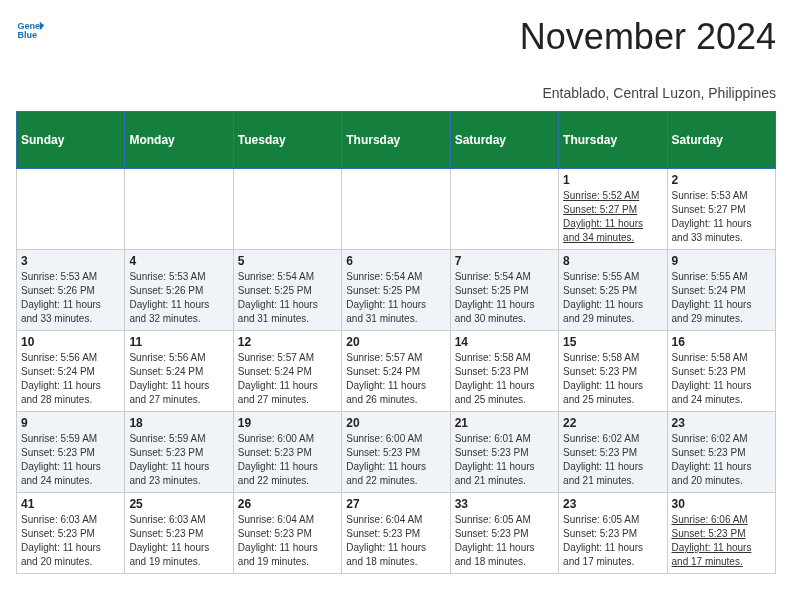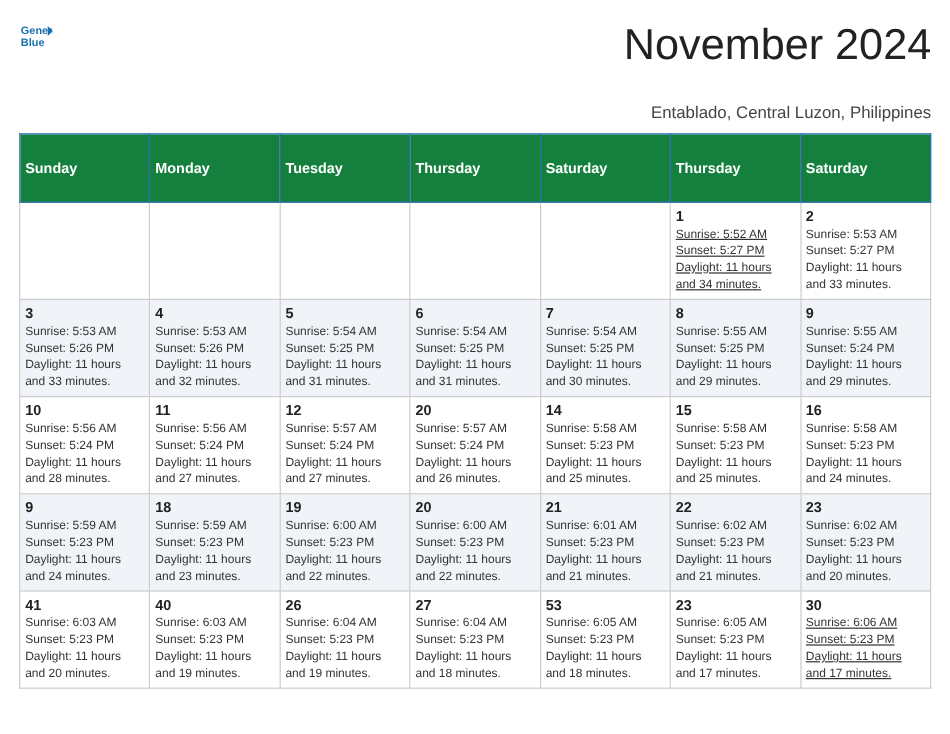--- a/index.html
+++ b/index.html
@@ -286,42 +286,42 @@
       </tr>
       <tr>
         <td>
           <span class="day-num">41</span>
           <div class="day-info" style="white-space: pre-line;">Sunrise: 6:03 AM
 Sunset: 5:23 PM
 Daylight: 11 hours
 and 20 minutes.</div>
         </td>
         <td>
-          <span class="day-num">40</span>
+          <span class="day-num">25</span>
           <div class="day-info" style="white-space: pre-line;">Sunrise: 6:03 AM
 Sunset: 5:23 PM
 Daylight: 11 hours
 and 19 minutes.</div>
         </td>
         <td>
           <span class="day-num">26</span>
           <div class="day-info" style="white-space: pre-line;">Sunrise: 6:04 AM
 Sunset: 5:23 PM
 Daylight: 11 hours
 and 19 minutes.</div>
         </td>
         <td>
           <span class="day-num">27</span>
           <div class="day-info" style="white-space: pre-line;">Sunrise: 6:04 AM
 Sunset: 5:23 PM
 Daylight: 11 hours
 and 18 minutes.</div>
         </td>
         <td>
-          <span class="day-num">53</span>
+          <span class="day-num">33</span>
           <div class="day-info" style="white-space: pre-line;">Sunrise: 6:05 AM
 Sunset: 5:23 PM
 Daylight: 11 hours
 and 18 minutes.</div>
         </td>
         <td>
           <span class="day-num">23</span>
           <div class="day-info" style="white-space: pre-line;">Sunrise: 6:05 AM
 Sunset: 5:23 PM
 Daylight: 11 hours

